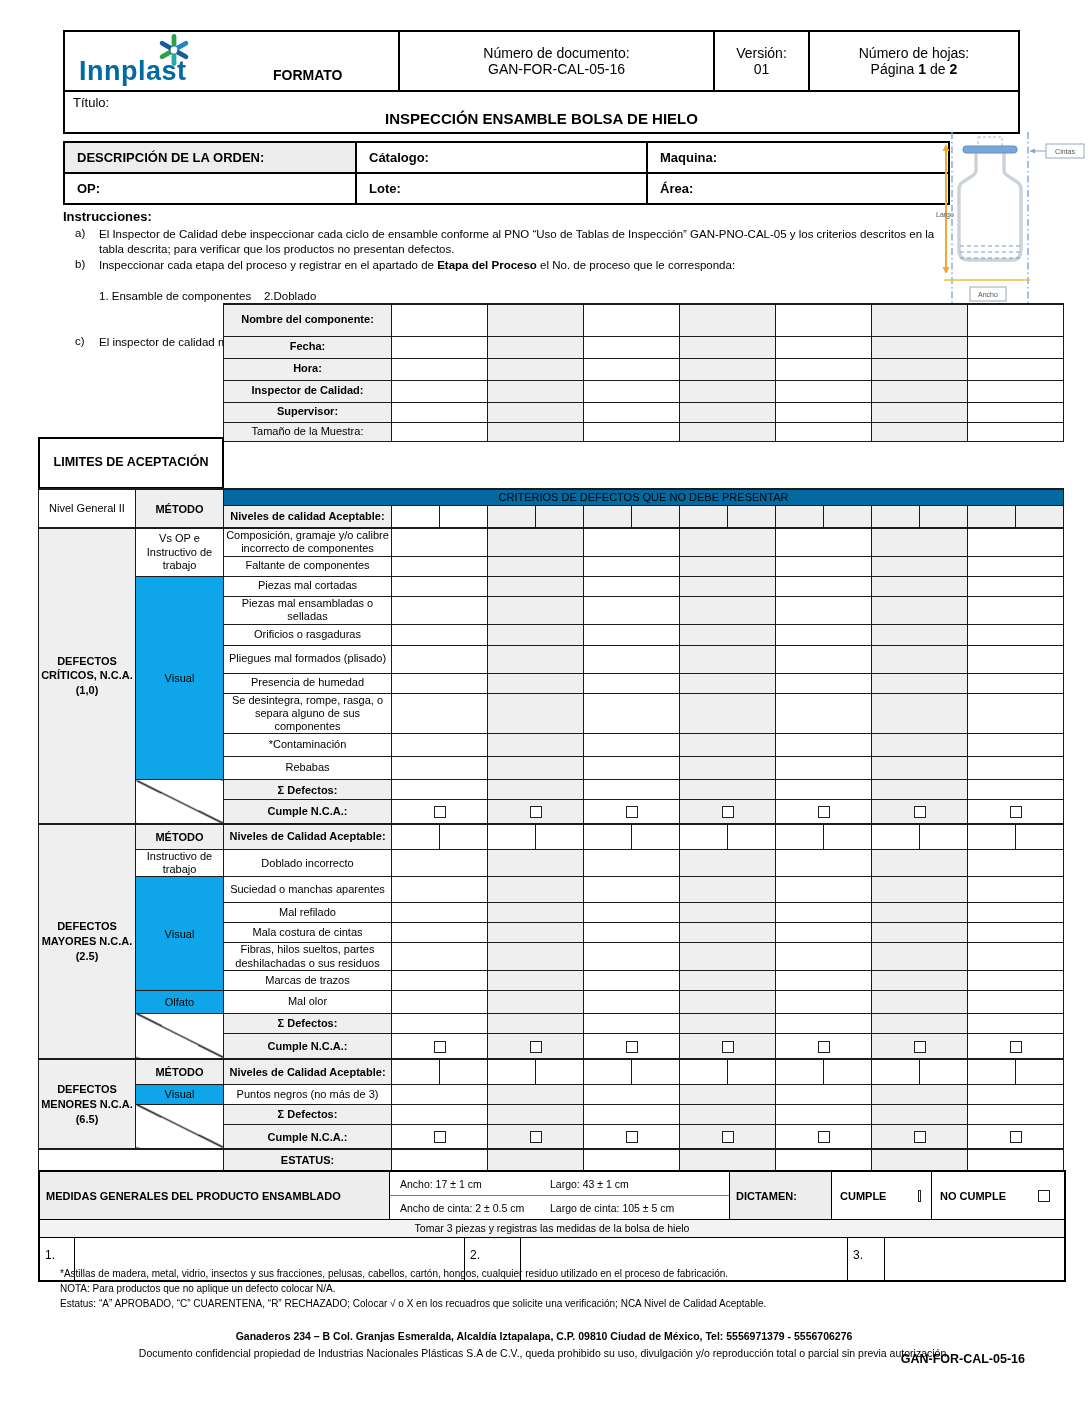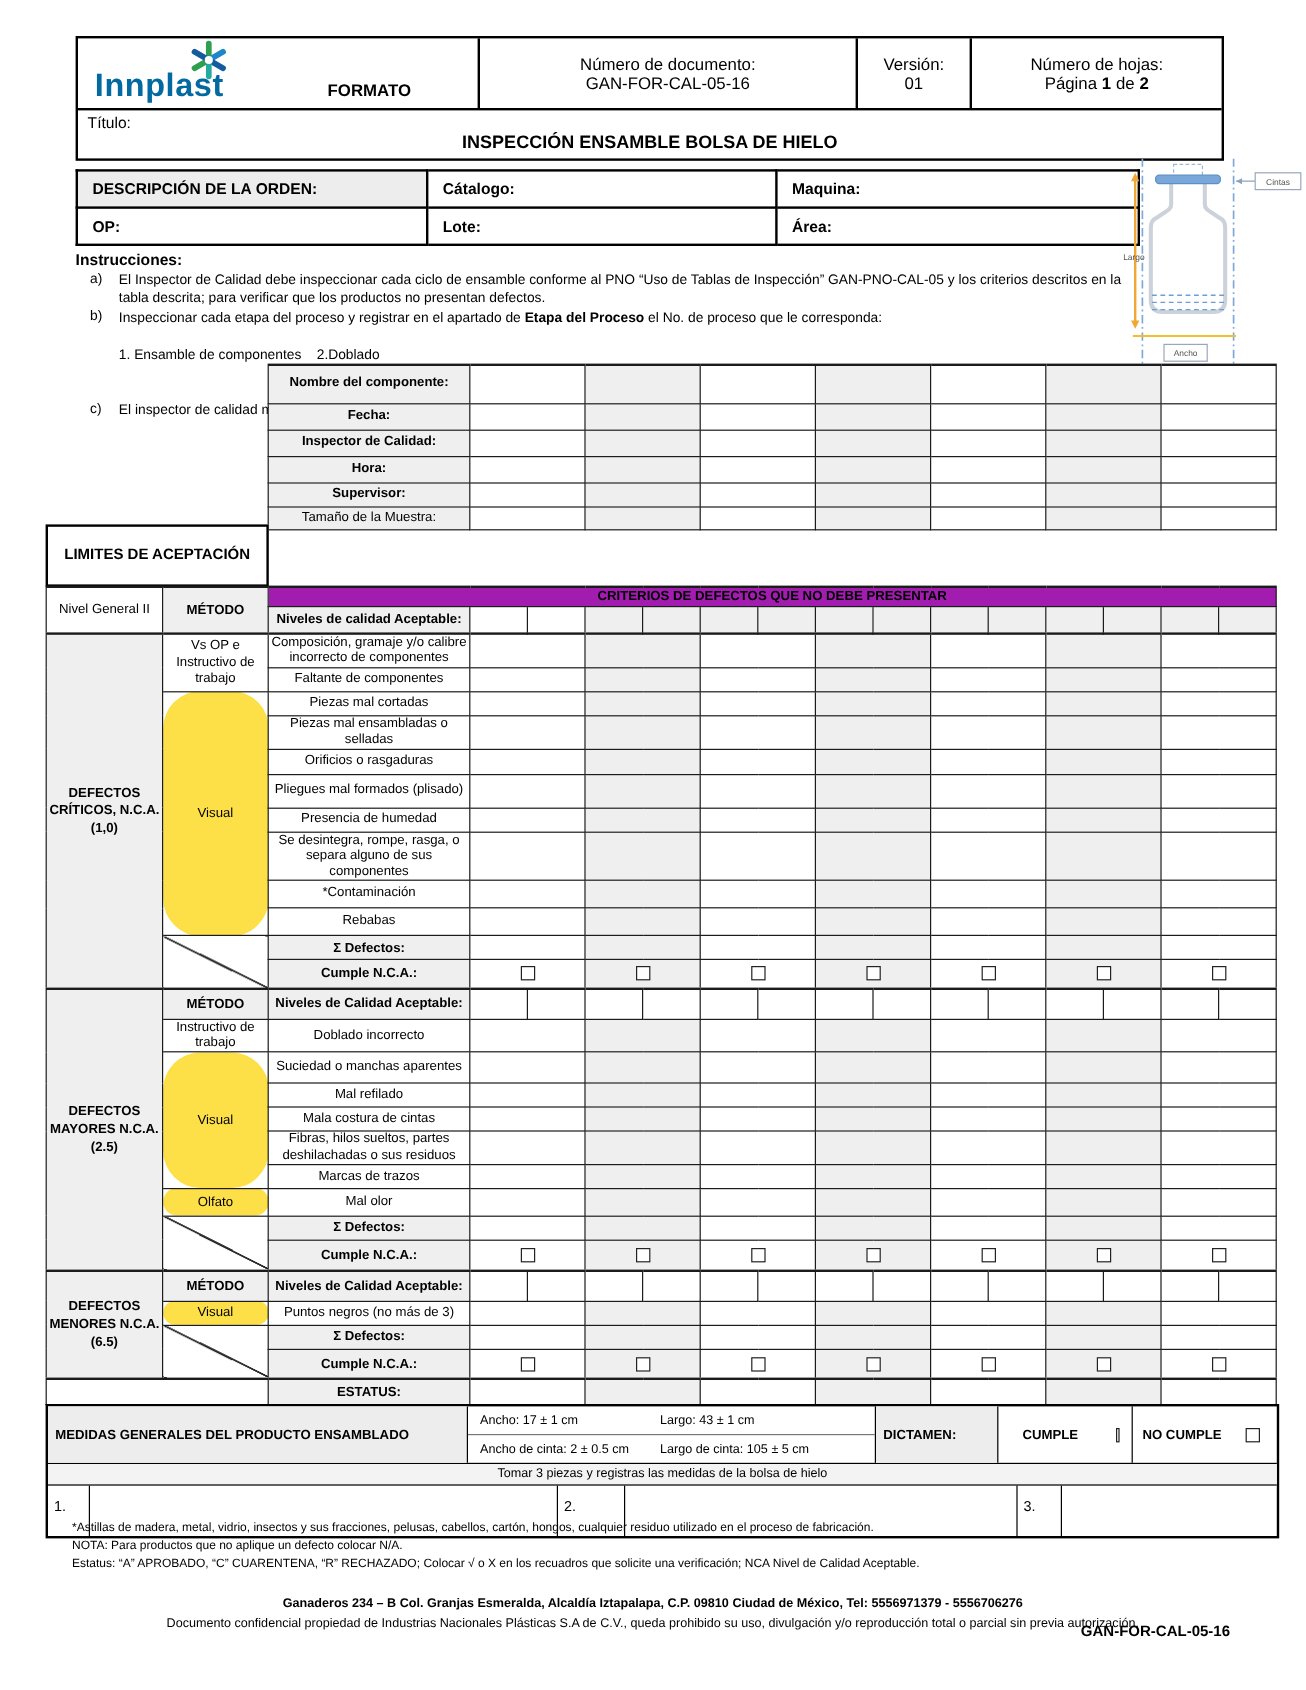--- a/index.html
+++ b/index.html
@@ -53,24 +53,24 @@
   td.lblA { background:#efefef; font-weight:bold; text-align:right; padding-right:5px; font-size:11px; line-height:1.25; }
   td.lblAsm { background:#efefef; text-align:right; padding-right:5px; font-size:9.5px; line-height:1.2; }
 
   
   .limites { left:38px; top:437px; width:186px; height:52px; border:2px solid #000; display:flex; align-items:center; justify-content:center; text-align:center; font-weight:bold; font-size:12.5px; line-height:1.25; background:#fff; }
 
   
   .tableB { left:38px; top:488px; }
   td.lvl { font-size:12px; line-height:1.3; }
   td.met { background:#efefef; font-weight:bold; font-size:10.5px; }
-  td.crit { background:#a21caf; font-weight:bold; font-size:12px; }
+  td.crit { background:#0369a1; font-weight:normal; font-size:12px; }
   td.ncal { background:#efefef; font-weight:bold; font-size:9.5px; line-height:1.15; }
   td.grp { background:#efefef; font-weight:bold; font-size:11.5px; line-height:1.35; padding:0 8px; }
-  td.m { background:#fde047; font-size:11px;border-radius:31px; }
+  td.m { background:#0ea5e9; font-size:11px; }
   td.msm { background:#fff; font-size:10px; line-height:1.2; }
   td.d { background:#fff; font-size:10.5px; line-height:1.2; }
   td.dsm { background:#fff; font-size:8.8px; line-height:1.2; }
   td.sum { background:#efefef; font-weight:bold; font-size:12.5px; }
   td.diag { background:linear-gradient(to top right, #fff calc(50% - 0.8px), #2a2a2a calc(50% - 0.8px), #2a2a2a calc(50% + 0.8px), #fff calc(50% + 0.8px)); }
   td.blank { border:none; background:#fff; }
   .cbx { display:inline-block; width:12px; height:12px; border:1.5px solid #222; background:#fff; vertical-align:middle; }
 
   tr.r16 > td { height:16px; } tr.r19 > td { height:19px; } tr.r20 > td { height:20px; }
   tr.r21 > td { height:21px; } tr.r22 > td { height:22px; } tr.r23 > td { height:23px; }
@@ -81,21 +81,21 @@
   .meas { left:38px; top:1170px; width:1028px; border:2px solid #000; font-size:11px; }
   .meas-r1 { display:flex; height:48px; border-bottom:1px solid #000; }
   .meas-r1 > div { border-right:1px solid #000; display:flex; align-items:center; }
   .meas-r1 > div:last-child { border-right:none; }
   .meas-title { width:350px; background:#ededed; font-weight:bold; padding-left:6px; font-size:11px; }
   .meas-vals { width:340px; flex-direction:column; align-items:stretch !important; }
   .meas-line { flex:1; display:flex; align-items:center; padding:0 10px; font-size:10.5px; }
   .meas-line > span:first-child { width:150px; }
   .meas-line1 { border-bottom:1px solid #777; }
   .meas-dict { width:102px; background:#ededed; font-weight:bold; padding-left:6px; }
-  .meas-chk { width:112px; font-weight:bold; justify-content:space-between; padding:0 10px 0 20px;gap:32px; }
+  .meas-chk { width:100px; font-weight:bold; justify-content:space-between; padding:0 10px 0 8px;gap:32px; }
   .meas-chk2 { flex:1; font-weight:bold; justify-content:space-between; padding:0 14px 0 8px; }
   .meas-tomar { height:18px; border-bottom:1px solid #000; background:#f3f3f3; text-align:center; font-size:10.5px; line-height:17px; }
   .meas-r3 { display:flex; height:42px; }
   .meas-r3 > div { border-right:1px solid #000; }
   .meas-r3 > div:last-child { border-right:none; }
   .s-lab { width:35px; font-size:12px; padding:10px 0 0 5px; }
   .s-lab2 { width:56px; font-size:12px; padding:10px 0 0 5px; }
   .s-lab3 { width:37px; font-size:12px; padding:10px 0 0 5px; }
   .s-in1 { width:390px; } .s-in2 { width:327px; } .s-in3 { flex:1; }
 
@@ -234,31 +234,31 @@
         <td class="lblA">Fecha:</td>
         <td class="w"></td>
         <td class="g"></td>
         <td class="w"></td>
         <td class="g"></td>
         <td class="w"></td>
         <td class="g"></td>
         <td class="w"></td>
       </tr>
   <tr class="r22">
+        <td class="lblA">Hora:</td>
+        <td class="w"></td>
+        <td class="g"></td>
+        <td class="w"></td>
+        <td class="g"></td>
+        <td class="w"></td>
+        <td class="g"></td>
+        <td class="w"></td>
+      </tr>
+  <tr class="r22">
         <td class="lblA">Inspector de Calidad:</td>
-        <td class="w"></td>
-        <td class="g"></td>
-        <td class="w"></td>
-        <td class="g"></td>
-        <td class="w"></td>
-        <td class="g"></td>
-        <td class="w"></td>
-      </tr>
-  <tr class="r22">
-        <td class="lblA">Hora:</td>
         <td class="w"></td>
         <td class="g"></td>
         <td class="w"></td>
         <td class="g"></td>
         <td class="w"></td>
         <td class="g"></td>
         <td class="w"></td>
       </tr>
   <tr class="r20">
         <td class="lblA">Supervisor:</td>

